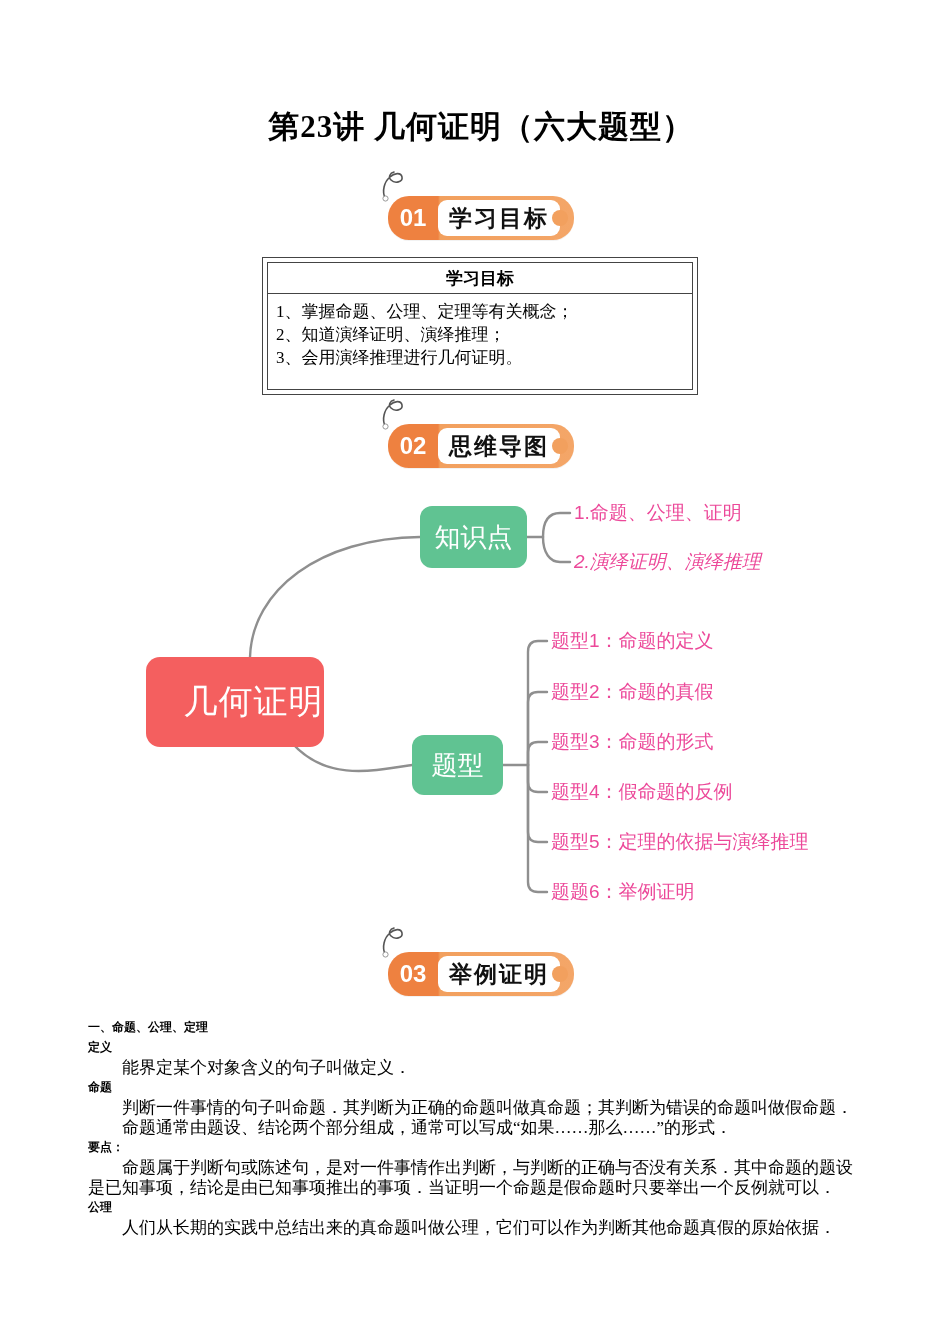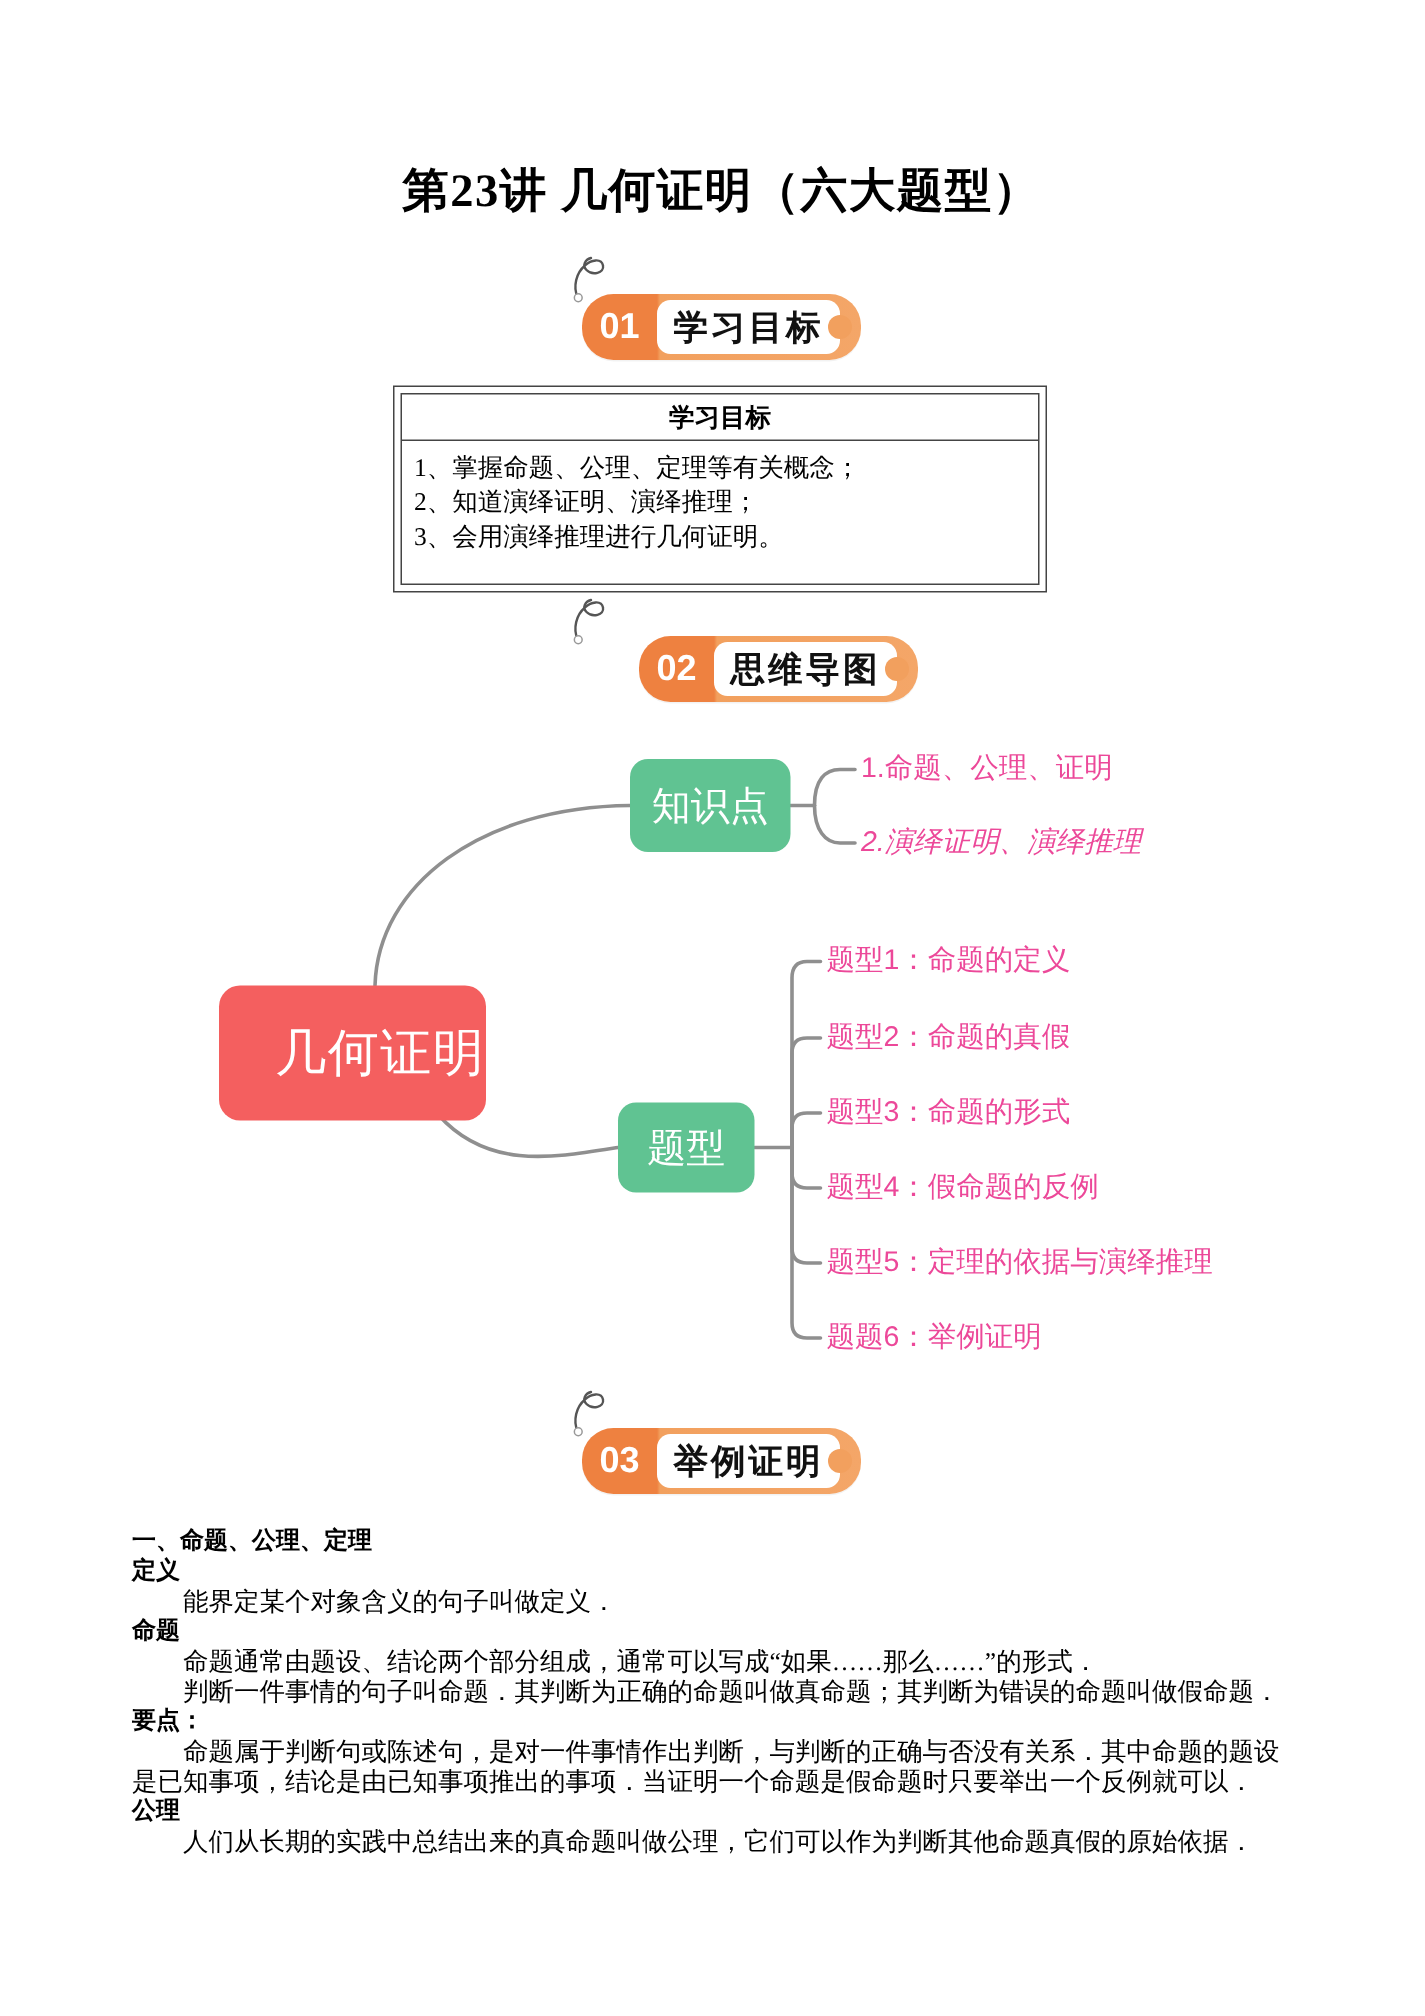--- a/index.html
+++ b/index.html
@@ -83,21 +83,21 @@
   .t-leaf-4 { left:551px; top:340px; }
   .t-leaf-5 { left:551px; top:390px; }
   
   .knowledge {
     position:absolute; left:88px; top:1018px; width:780px;
     font-size:17px; line-height:20px;
   }
   .knowledge .khead {
     font-weight:bold;
     font-family:Liberation Mono, monospace;
-    font-size:16px;
+    font-size:12px;
   }
   .knowledge .kpara { text-indent:2em; }
 </style>
 </head>
 <body>
 
 <div class="page">
 
   <div class="doc-title">第23讲 几何证明（六大题型）</div>
 
@@ -121,21 +121,21 @@
         <div class="row">2、知道演绎证明、演绎推理；</div>
         <div class="row">3、会用演绎推理进行几何证明。</div>
       </div>
     </div>
   </div>
 
   <svg class="pin" style="left:377px;top:395px;" viewBox="0 0 30 36">
     <path d="M 8 31 C 5 24 7 15 13 10 C 17 6 24 5 25 10 C 26 15 18 17 14 13 C 11 10 13 6 17 5" fill="none" stroke="#555" stroke-width="1.6" stroke-linecap="round"></path>
     <circle cx="8.5" cy="31.5" r="2.6" fill="#ffffff" stroke="#999" stroke-width="1"></circle>
   </svg>
-  <div class="badge" style="left:388px;top:424px;margin-left:38px;">
+  <div class="badge" style="left:388px;top:424px;">
     <div class="num">02</div>
     <div class="label-box">
       <span class="label">思维导图</span>
     </div>
     <div class="notch"></div>
   </div>
 
   <div class="mindmap">
     <svg width="950" height="430" viewBox="0 0 950 430">
       <g fill="none" stroke="#8F8F8F" stroke-width="2.4" stroke-linecap="round" stroke-linejoin="round">
@@ -176,21 +176,21 @@
       <span class="label">举例证明</span>
     </div>
     <div class="notch"></div>
   </div>
 
   <div class="knowledge">
     <div class="khead">一、命题、公理、定理</div>
     <div class="khead">定义</div>
     <div class="kpara">能界定某个对象含义的句子叫做定义．</div>
     <div class="khead">命题</div>
+    <div class="kpara">判断一件事情的句子叫命题．其判断为正确的命题叫做真命题；其判断为错误的命题叫做假命题．</div>
     <div class="kpara">命题通常由题设、结论两个部分组成，通常可以写成“如果……那么……”的形式．</div>
-    <div class="kpara">判断一件事情的句子叫命题．其判断为正确的命题叫做真命题；其判断为错误的命题叫做假命题．</div>
     <div class="khead">要点：</div>
     <div class="kpara">命题属于判断句或陈述句，是对一件事情作出判断，与判断的正确与否没有关系．其中命题的题设是已知事项，结论是由已知事项推出的事项．当证明一个命题是假命题时只要举出一个反例就可以．</div>
     <div class="khead">公理</div>
     <div class="kpara">人们从长期的实践中总结出来的真命题叫做公理，它们可以作为判断其他命题真假的原始依据．</div>
   </div>
 
 </div>
 
 </body></html>

